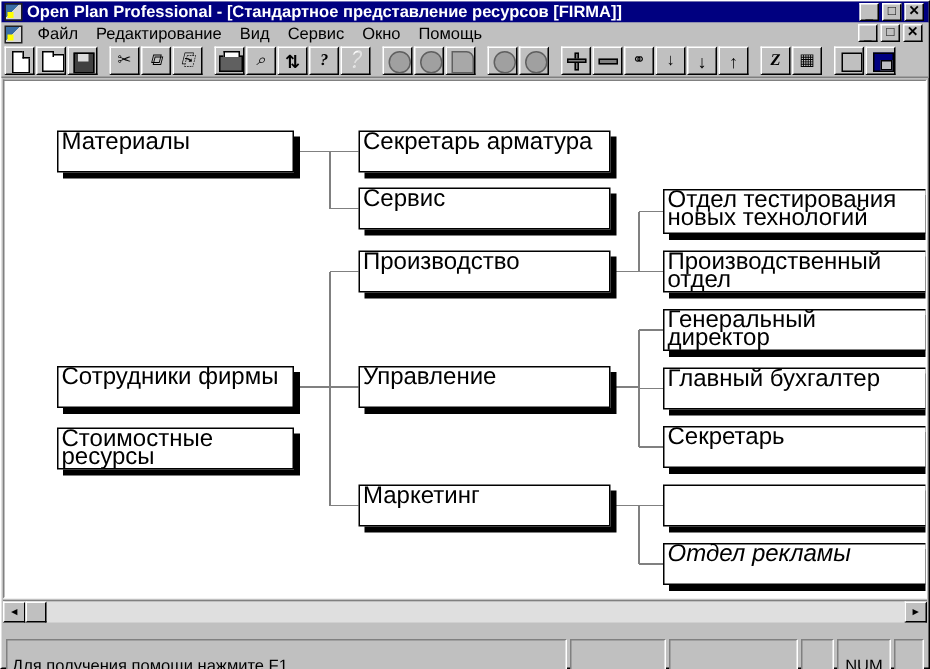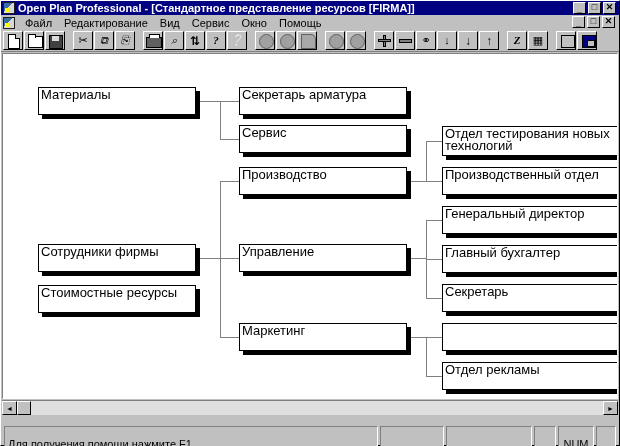--- a/index.html
+++ b/index.html
@@ -90,21 +90,21 @@
           border-right:1px solid #ffffff;border-bottom:1px solid #ffffff;
           overflow:hidden;}
   .canvas{position:absolute;left:0;top:0;width:100%;height:100%;}
   .canvas svg{position:absolute;left:0;top:0;}
 
   .node{position:absolute;box-sizing:border-box;}
   .node .shadow{position:absolute;left:4px;top:4px;width:100%;height:100%;background:#000000;}
   .node .body{position:absolute;left:0;top:0;width:100%;height:100%;
               background:#ffffff;border:1px solid #000000;box-sizing:border-box;}
   .node .label{position:absolute;left:3px;top:2px;right:3px;
-               font-size:13px;color:#000;line-height:12px;
+               font-size:16px;color:#000;line-height:12px;
                font-family:"Liberation Sans","DejaVu Sans",sans-serif;}
 
   
   .hscroll{position:absolute;left:1px;right:1px;bottom:30px;height:15px;
            background:#c0c0c0;
            border-top:1px solid #808080;
            display:flex;align-items:stretch;box-sizing:border-box;}
   .sbtn{width:15px;background:#c0c0c0;
         border-top:1px solid #ffffff;border-left:1px solid #ffffff;
         border-right:1px solid #000;border-bottom:1px solid #000;
@@ -373,21 +373,21 @@
         </div>
         <div class="node" style="left: 236px; top: 269px; width: 168px; height: 28px;">
           <div class="shadow"></div>
           <div class="body"></div>
           <div class="label">Маркетинг</div>
         </div>
         <div class="node" style="left: 439px; top: 269px; width: 176px; height: 28px;">
           <div class="shadow"></div>
           <div class="body"></div>
         </div>
-        <div class="node" style="left: 439px; top: 308px; width: 176px; height: 28px;">
+        <div class="node" style="left: 439px; top: 308px; width: 176px; height: 28px; font-style: italic;">
           <div class="shadow"></div>
           <div class="body"></div>
           <div class="label">Отдел рекламы</div>
         </div>
       </div>
   </div>
 
   <div class="hscroll">
     <div class="sbtn">◄</div>
     <div class="strack">

